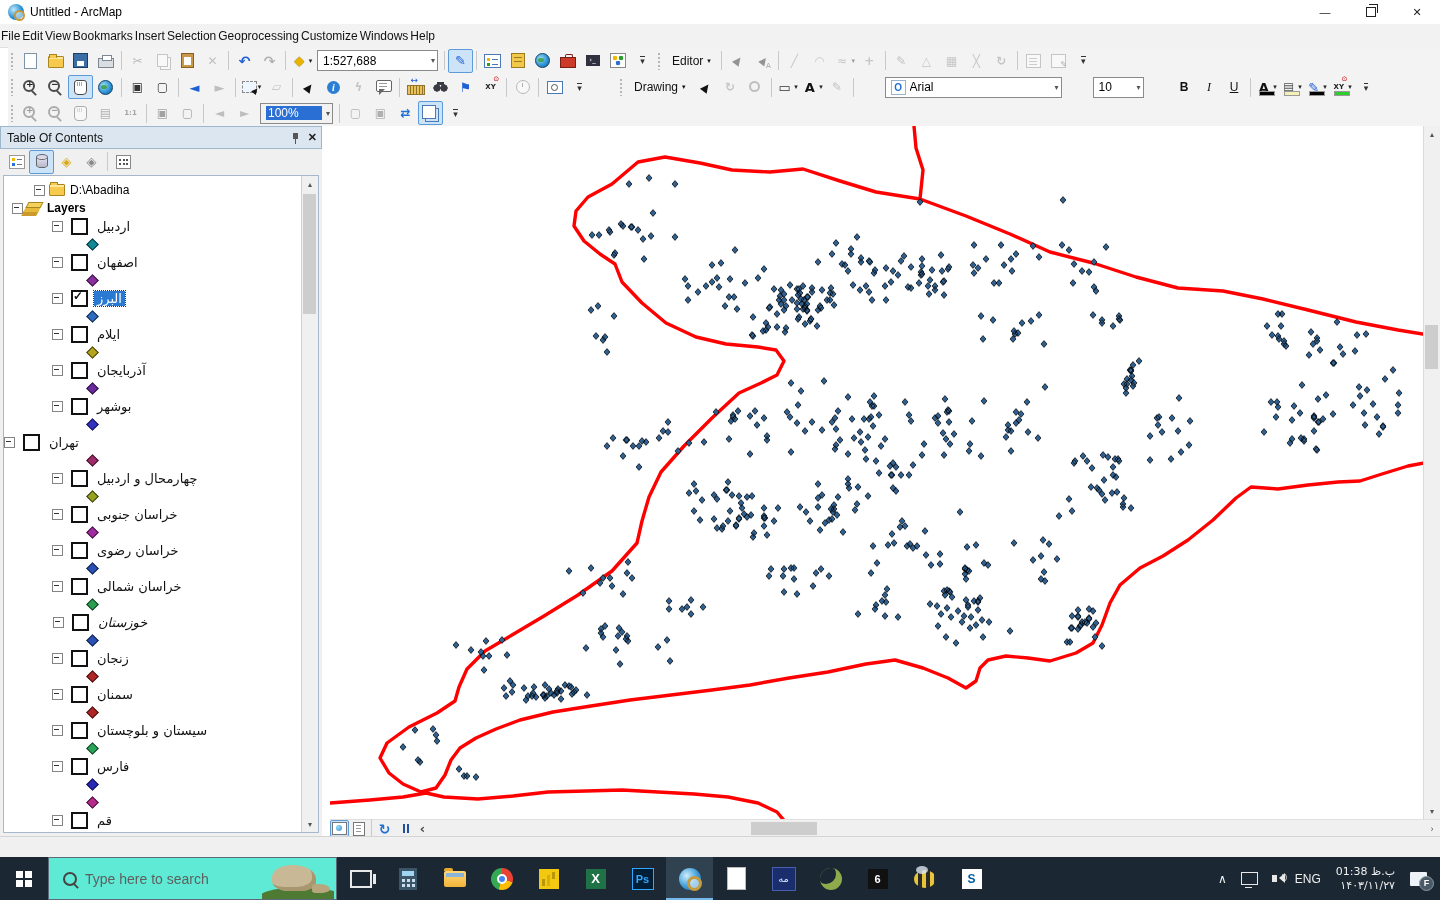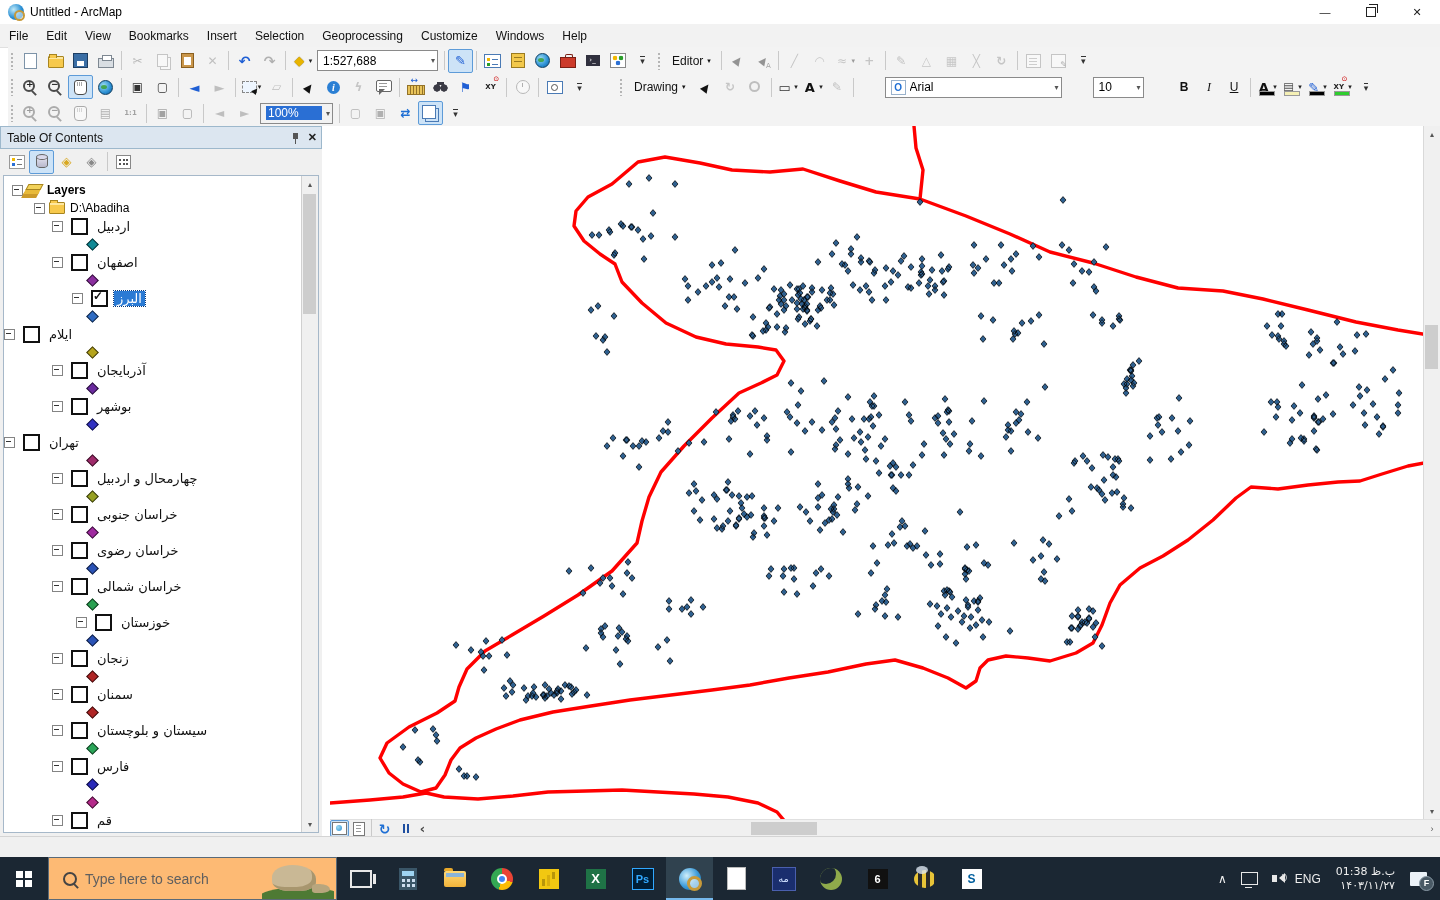--- a/index.html
+++ b/index.html
@@ -17,21 +17,21 @@
   .wbtns{margin-left:auto;display:flex;height:24px;}
   .wbtn{width:46px;height:24px;display:flex;align-items:center;justify-content:center;
     font-size:11px;color:#222;}
   .winrestore{width:8px;height:8px;border:1px solid #222;position:relative;}
   .winrestore::before{content:"";position:absolute;left:2px;top:-4px;width:8px;height:8px;
     border:1px solid #222;border-bottom:none;border-left:none;}
 
   
   #menubar{position:absolute;left:0;top:24px;width:1440px;height:23px;background:#f2f2f2;
     display:flex;align-items:center;font-size:12px;border-bottom:1px solid #e0e0e0;}
-  .menuitem{padding:3px 9px;color:#111;}
+  .menuitem{padding:3px 1px;color:#111;}
 
   
   .toolrow{position:absolute;left:8px;width:1440px;background:#f3f3f3;display:flex;
     align-items:center;border-bottom:1px solid #dcdcdc;}
   #row1{top:47px;height:27px;}
   #row2{top:74px;height:26px;gap:25px;}
   #row3{top:100px;height:26px;}
   .tgroup{display:flex;align-items:center;}
   .tile{width:23px;height:22px;display:inline-flex;align-items:center;justify-content:center;
     border:1px solid transparent;border-radius:2px;position:relative;flex:none;}
@@ -256,21 +256,21 @@
   #statusstrip{position:absolute;left:0;top:836px;width:1440px;height:21px;background:#f0f0f0;
     border-top:1px solid #d4d4d4;}
 
   
   #taskbar{position:absolute;left:0;top:857px;width:1440px;height:43px;background:#1b2733;
     display:flex;align-items:stretch;color:#eee;}
   #startbtn{width:48px;display:flex;align-items:center;justify-content:center;flex:none;}
   .winlogo{width:16px;height:16px;display:grid;grid-template-columns:7px 7px;grid-template-rows:7px 7px;
     gap:2px;}
   .winlogo i{background:#fff;}
-  #searchbox{width:287px;background:#fdba74;display:flex;align-items:center;flex:none;position:relative;
+  #searchbox{width:287px;background:#5eead4;display:flex;align-items:center;flex:none;position:relative;
     border:1px solid #5a6a78;}
   #searchbox .smag{width:10px;height:10px;border:2px solid #444;border-radius:50%;margin:0 8px 0 14px;
     position:relative;flex:none;}
   #searchbox .smag::after{content:"";position:absolute;right:-4px;bottom:-3px;width:6px;height:2px;
     background:#444;transform:rotate(45deg);}
   #searchbox .stext{color:#5f5f5f;font-size:14px;}
   .pangolin{position:absolute;right:2px;bottom:0;width:72px;height:40px;overflow:hidden;}
   .pangolin .hill{position:absolute;left:-6px;bottom:-14px;width:90px;height:26px;background:#4e7a34;
     border-radius:50%;}
   .pangolin .body{position:absolute;left:10px;bottom:8px;width:44px;height:26px;background:#c9b895;
@@ -735,55 +735,55 @@
             <span class="gi gi-lbsel"></span>
           </span>
           <span class="tsep"></span>
           <span class="tile">
             <span class="gi gi-options"></span>
           </span>
         </span>
     </div>
     <div id="toc-treebox">
       <div id="toc-tree">
+          <div class="trow" style="padding-left: 30px;">
+            <span class="expbox"></span>
+            <span class="foldericon"></span>
+            <span>D:\Abadiha</span>
+          </div>
           <div class="trow" style="padding-left: 8px;">
             <span class="expbox"></span>
             <span class="layersicon"></span>
             <span style="font-weight: bold;">Layers</span>
           </div>
-          <div class="trow" style="padding-left: 30px;">
-            <span class="expbox"></span>
-            <span class="foldericon"></span>
-            <span>D:\Abadiha</span>
-          </div>
           <div class="trow" style="padding-left: 48px;">
             <span class="expbox"></span>
             <span class="cbox"></span>
             <span class="laylabel fa" dir="rtl">اردبیل</span>
           </div>
           <div class="symrow" style="padding-left: 84px;">
             <span class="sym" style="background: rgb(15, 138, 150);"></span>
           </div>
           <div class="trow" style="padding-left: 48px;">
             <span class="expbox"></span>
             <span class="cbox"></span>
             <span class="laylabel fa" dir="rtl">اصفهان</span>
           </div>
           <div class="symrow" style="padding-left: 84px;">
             <span class="sym" style="background: rgb(138, 46, 158);"></span>
           </div>
-          <div class="trow" style="padding-left: 68px;">
+          <div class="trow" style="padding-left: 48px;">
             <span class="expbox"></span>
             <span class="cbox on"></span>
             <span class="laylabel fa sel" dir="rtl">البرز</span>
           </div>
           <div class="symrow" style="padding-left: 84px;">
             <span class="sym" style="background: rgb(46, 107, 194);"></span>
           </div>
-          <div class="trow" style=" align-items: center;">
+          <div class="trow" style="padding-left: 48px; align-items: center;">
             <span class="expbox"></span>
             <span class="cbox"></span>
             <span class="laylabel fa" dir="rtl">ایلام</span>
           </div>
           <div class="symrow" style="padding-left: 84px;">
             <span class="sym" style="background: rgb(181, 164, 28);"></span>
           </div>
           <div class="trow" style="padding-left: 48px;">
             <span class="expbox"></span>
             <span class="cbox"></span>
@@ -833,21 +833,21 @@
             <span class="sym" style="background: rgb(42, 82, 181);"></span>
           </div>
           <div class="trow" style="padding-left: 48px;">
             <span class="expbox"></span>
             <span class="cbox"></span>
             <span class="laylabel fa" dir="rtl">خراسان شمالی</span>
           </div>
           <div class="symrow" style="padding-left: 84px;">
             <span class="sym" style="background: rgb(40, 160, 80);"></span>
           </div>
-          <div class="trow" style="padding-left: 72px;">
+          <div class="trow" style="padding-left: 49px; font-style: italic;">
             <span class="expbox"></span>
             <span class="cbox"></span>
             <span class="laylabel fa" dir="rtl">خوزستان</span>
           </div>
           <div class="symrow" style="padding-left: 84px;">
             <span class="sym" style="background: rgb(42, 82, 181);"></span>
           </div>
           <div class="trow" style="padding-left: 48px;">
             <span class="expbox"></span>
             <span class="cbox"></span>

